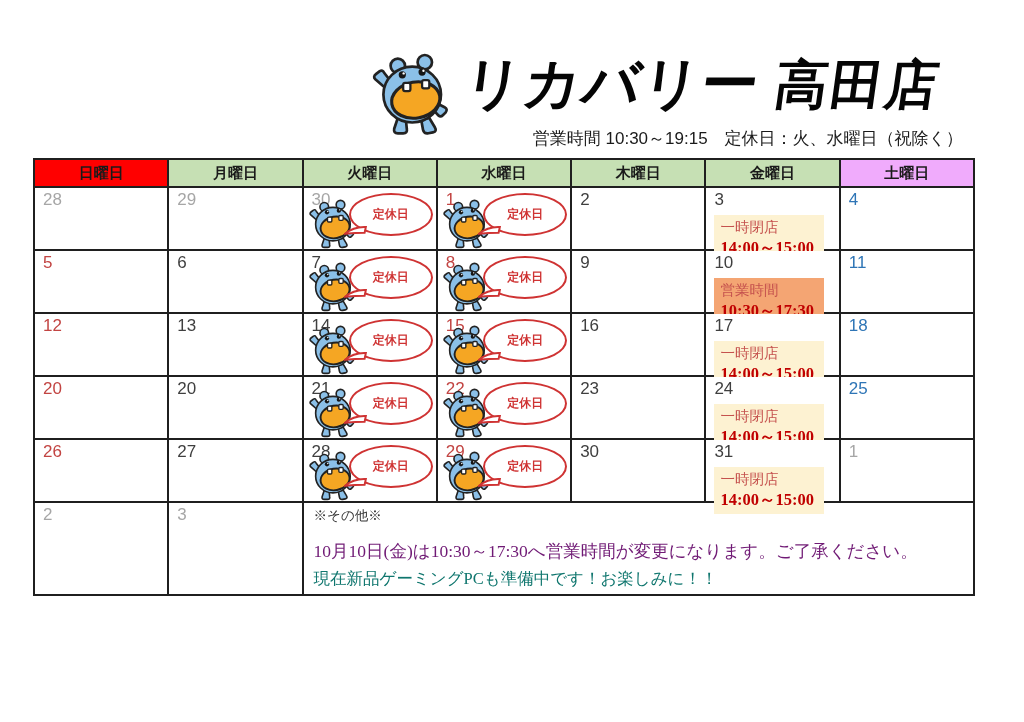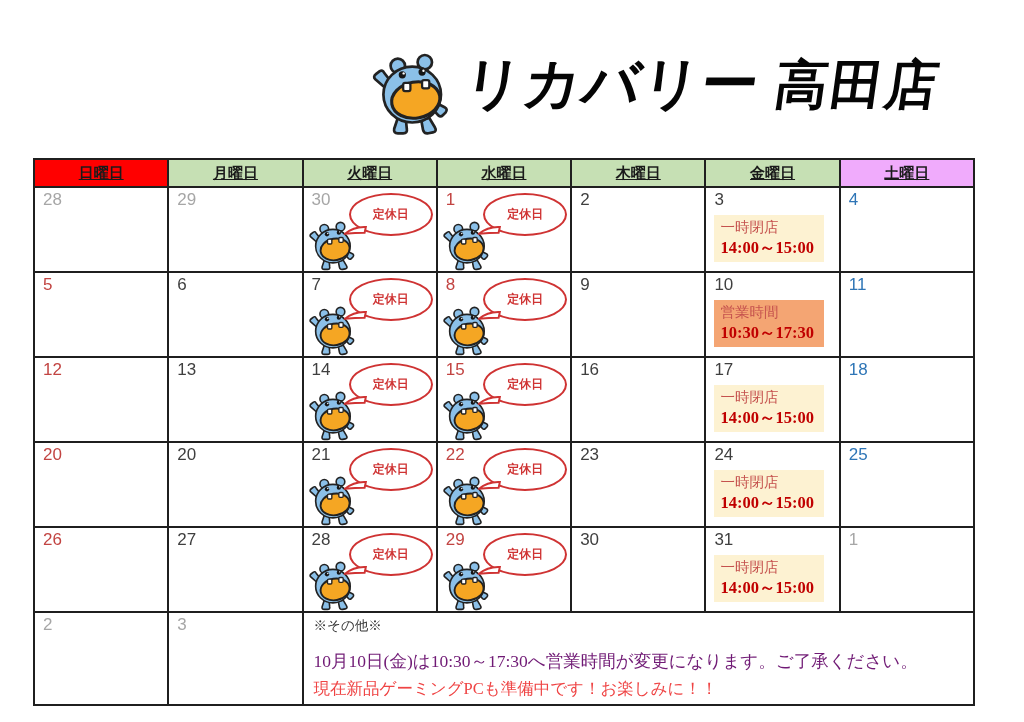--- a/index.html
+++ b/index.html
@@ -15,25 +15,25 @@
           transform:skewX(-8deg); color:#050505; font-weight:bold; }
   .logo .logo-main { font-size:57px; letter-spacing:1px; }
   .logo .logo-branch { font-size:53px; margin-left:16px; letter-spacing:2px; }
   .subtitle { position:absolute; left:33px; top:127px; width:930px; text-align:right;
               font-size:17px; color:#1a1a1a; white-space:nowrap; }
 
   
   table.calendar { position:absolute; left:33px; top:158px; width:942px;
                    border-collapse:collapse; table-layout:fixed; }
   .calendar th, .calendar td { border:2px solid #1f1f1f; }
-  .calendar th { height:28px; font-size:15px; font-weight:600; color:#1a1a1a; text-align:center;text-decoration:underline; }
+  .calendar th { height:28px; font-size:15px; font-weight:600; color:#1a1a1a; text-align:center; }
   th.sun { background:#ff0000; }
   th.wk  { background:#c6e0b4; }
   th.sat { background:#f0abfc; }
-  .calendar tbody tr { height:85px; }
+  .calendar tbody tr { height:63px; }
   .calendar tr.footer-row { height:84px; }
   td.cell { position:relative; vertical-align:top; background:#fff; }
 
   .num { position:absolute; top:2px; left:8px; font-size:17px; line-height:1.2; }
   .t-std { color:#3f3f3f; }
   .t-red { color:#c24442; }
   .t-sat { color:#2e75b6; }
   .t-out { color:#a6a6a6; }
 
   
@@ -53,21 +53,21 @@
   .note.orange { background:#f4a573; }
   .note-l1 { display:block; font-size:14.5px; color:#c5524e; }
   .note-l2 { display:block; font-size:16.5px; font-weight:bold; color:#c00000;
              font-family:"Liberation Serif",serif; }
 
   
   td.notes-cell { vertical-align:top; text-align:left; padding:4px 10px;border-radius:23px; }
   .fnote-title { font-size:13.5px; color:#333; font-family:"Liberation Serif",serif; }
   .fnote-red   { font-size:17.5px; color:#701a75; margin-top:14px;
                  font-family:"Liberation Serif",serif; }
-  .fnote-black { font-size:16.5px; color:#ef4444; margin-top:5px;
+  .fnote-black { font-size:16.5px; color:#0f766e; margin-top:5px;
                  font-family:"Liberation Serif",serif; }
   .defs-holder { position:absolute; width:0; height:0; overflow:hidden; }
 </style>
 </head>
 <body>
 
 <div class="page">
 
   <svg class="defs-holder" aria-hidden="true">
     <defs>
@@ -91,20 +91,21 @@
   </svg>
 
   <span class="header-hippo">
     <svg viewBox="0 0 100 100">
         <use href="#hippo"></use>
       </svg>
   </span>
   <div class="logo">
     <span class="logo-main">リカバリー</span><span class="logo-branch">高田店</span>
   </div>
+  <div class="subtitle">営業時間 10:30～19:15　定休日：火、水曜日（祝除く）</div>
 
   <table class="calendar">
     <thead>
       <tr>
         <th class="sun">日曜日</th>
         <th class="wk">月曜日</th>
         <th class="wk">火曜日</th>
         <th class="wk">水曜日</th>
         <th class="wk">木曜日</th>
         <th class="wk">金曜日</th>

